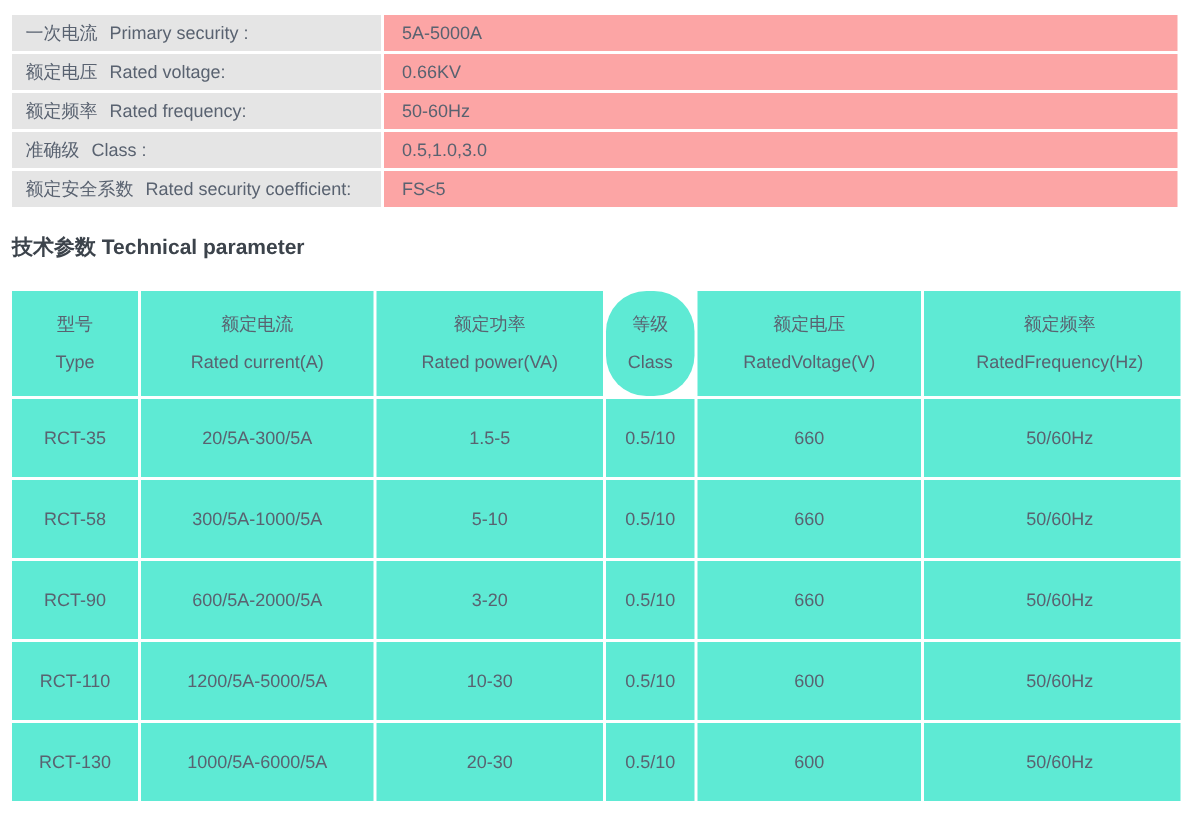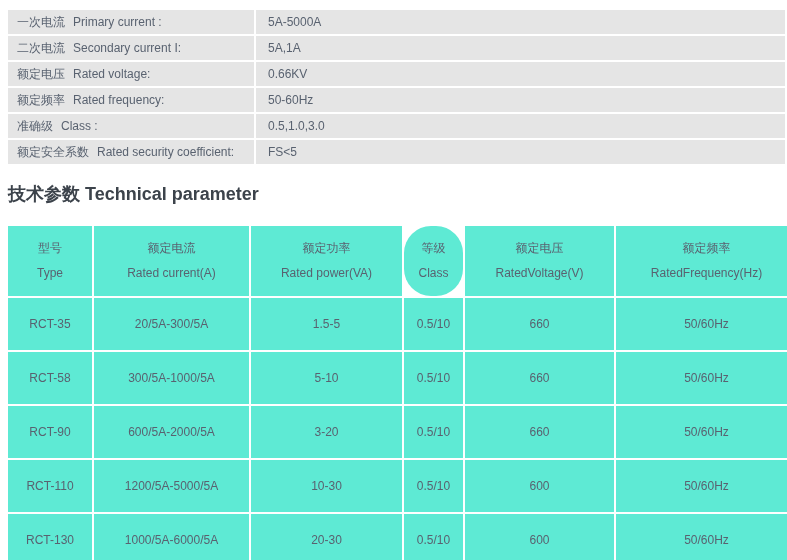--- a/index.html
+++ b/index.html
@@ -31,30 +31,30 @@
     vertical-align: middle;
   }
   .spec-table .label-cell {
     width: 237px;
     background: #e5e5e5;
     padding: 0 0 0 9px;
     white-space: nowrap;
     overflow: hidden;
   }
   .spec-table .value-cell {
-    background: #e5e5e5;
+    background: #fca5a5;
     padding: 0 0 0 12px;
   }
   .spec-table .en {
     margin-left: 8px;
   }
   
   .section-heading {
     margin: 16px 0 18px 2px;
-    font-size: 18px;
+    font-size: 14px;
     font-weight: bold;
     color: #3c434b;
   }
   
   .tech-table th {
     background: #5eead4;
     height: 68px;
     text-align: center;
     vertical-align: middle;
     line-height: 25px;
@@ -73,26 +73,22 @@
   .col-frequency { width: 179px; }
 </style>
 </head>
 <body>
 
 <div class="wrap">
 
   <table class="spec-table">
     <tbody>
       <tr>
-        <td class="label-cell"><span>一次电流</span><span class="en">Primary current :</span></td>
+        <td class="label-cell"><span>一次电流</span><span class="en">Primary security :</span></td>
         <td class="value-cell">5A-5000A</td>
-      </tr>
-      <tr>
-        <td class="label-cell"><span>二次电流</span><span class="en">Secondary current I:</span></td>
-        <td class="value-cell">5A,1A</td>
       </tr>
       <tr>
         <td class="label-cell"><span>额定电压</span><span class="en">Rated voltage:</span></td>
         <td class="value-cell">0.66KV</td>
       </tr>
       <tr>
         <td class="label-cell"><span>额定频率</span><span class="en">Rated frequency:</span></td>
         <td class="value-cell">50-60Hz</td>
       </tr>
       <tr>

